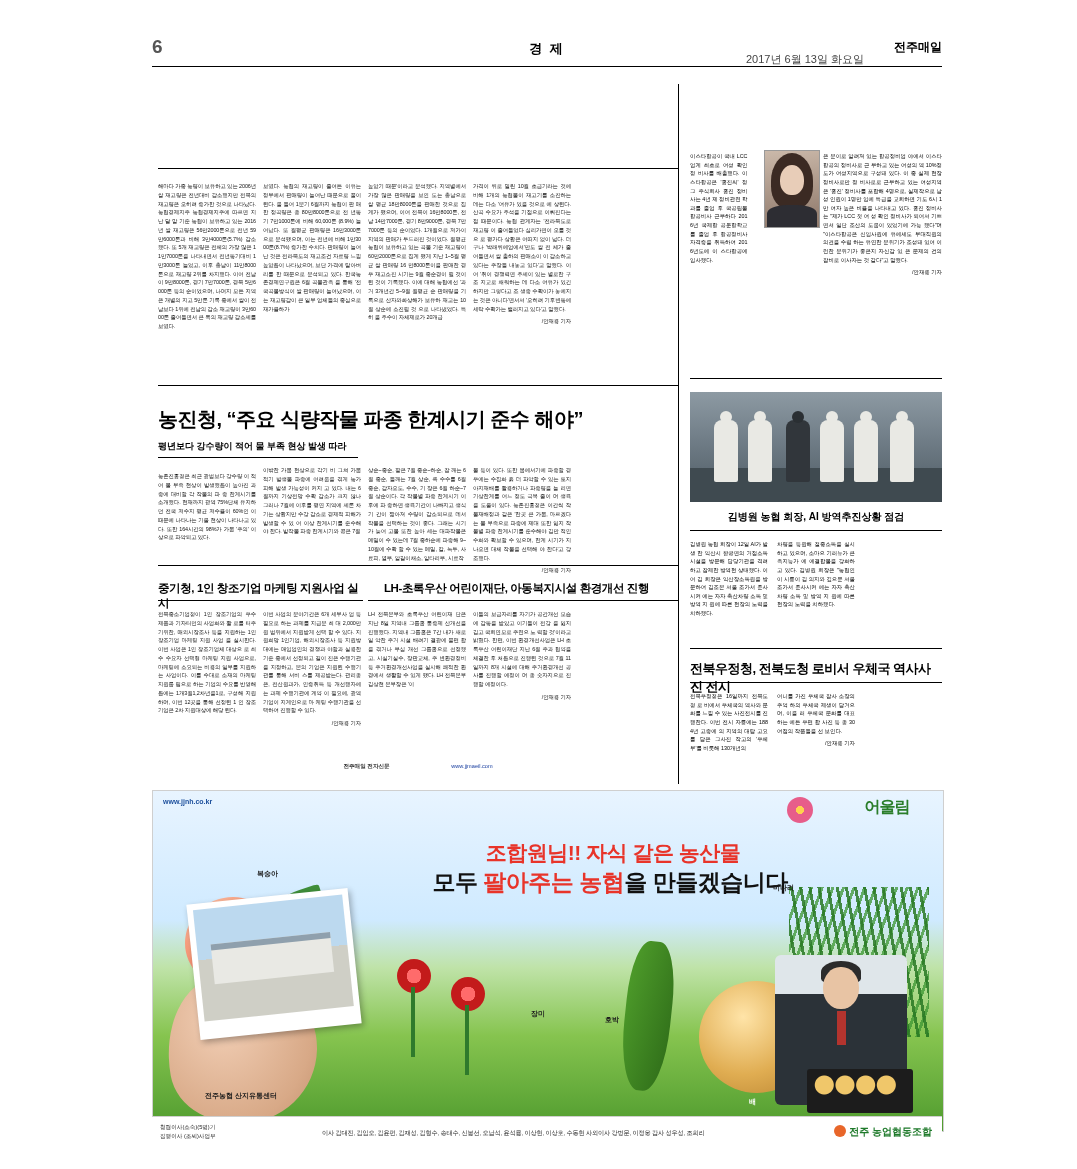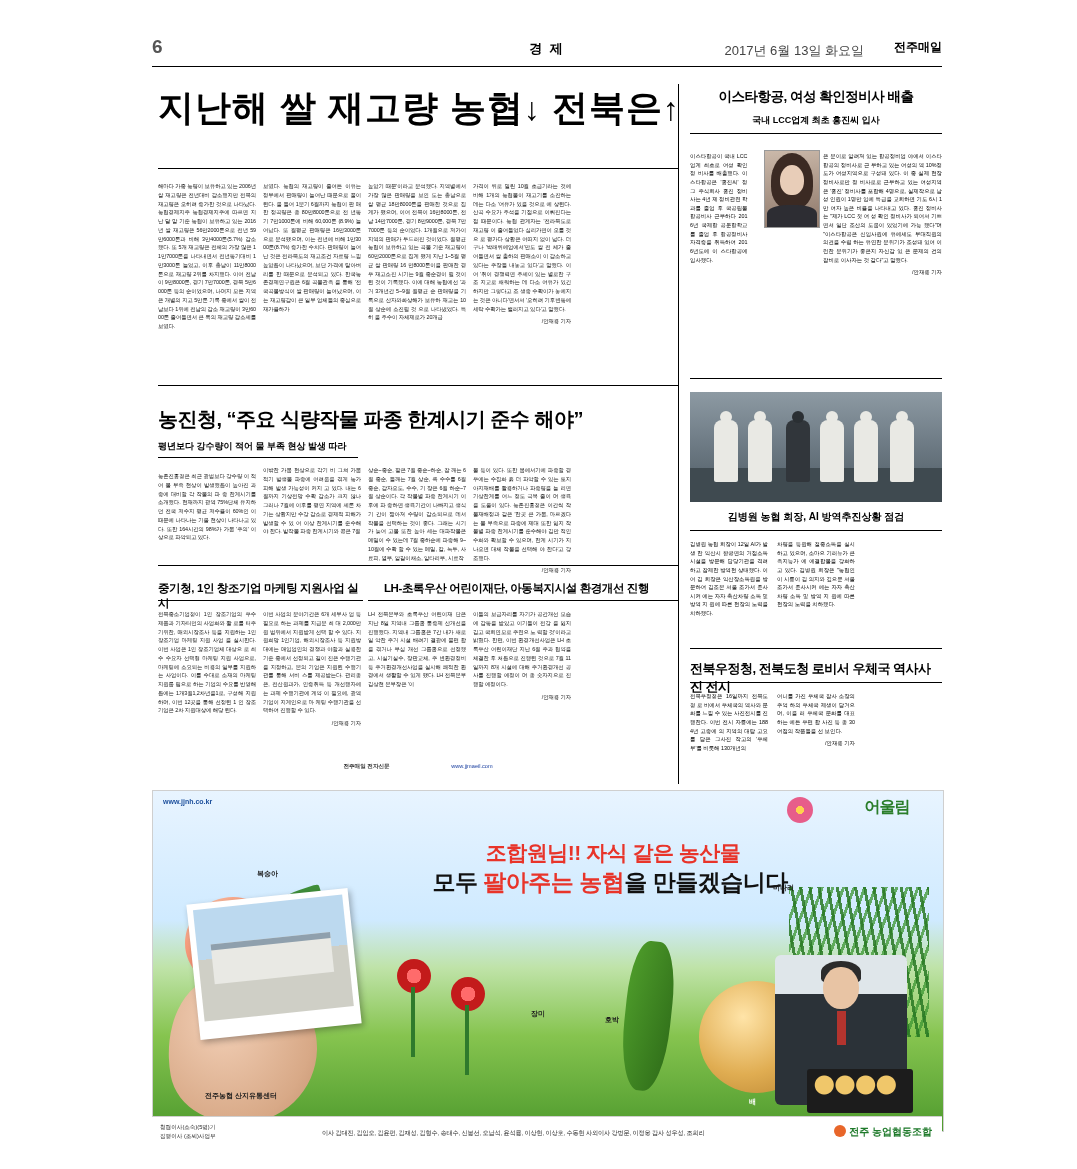--- a/index.html
+++ b/index.html
@@ -42,22 +42,22 @@
     position: absolute;
     left: 0; top: 2px;
     width: 790px;
     text-align: center;
     font-size: 13px;
     font-weight: bold;
     letter-spacing: 2px;
   }
   .mast-date {
     position: absolute;
-    right: 78px; top: 4px;
-    font-size: 13px;
+    right: 78px; top: 14px;
+    font-size: 11px;
     color: #444;
   }
   .mast-title {
     position: absolute;
     right: 0px; top: 1px;
     font-size: 12px;
     font-weight: bold;
     text-align: right;
   }
 
@@ -452,24 +452,20 @@
 
 <div class="page">
 
   <div class="masthead">
     <div class="page-num">6</div>
     <div class="section-name">경 제</div>
     <div class="mast-date">2017년 6월 13일 화요일</div>
     <div class="mast-title">전주매일</div>
   </div>
 
-  <div class="headline">
-    <span>지난해 쌀 재고량 농협</span><span class="arrow">↓</span>
-    <span>전북은</span><span class="arrow">↑</span>
-  </div>
   <div class="rule-under-sub"></div>
 
   <div class="col s1c s1c1">해마다 가중 농량이 보유하고 있는 2006년 쌀 재고량은 전년대비 감소했지만 전북의 재고량은 오히려 증가한 것으로 나타났다. 농협경제지주 농협경제지주에 따르면 지난 달 말 기준 농협이 보유하고 있는 2016년 쌀 재고량은 56만2000톤으로 전년 59만6000톤과 비해 3만4000톤(5.7%) 감소했다. 또 5개 재고량은 전체의 가장 많은 11만7000톤을 나타내면서 전년동기대비 1만3000톤 늘었고, 이후 충남이 11만8000톤으로 재고량 2위를 차지했다. 이어 전남이 9만8000톤, 경기 7만7000톤, 경북 5만6000톤 등의 순이었으며, 나머지 모든 지역은 개별의 지고 5만톤 기록 중에서 쌀이 전남보다 1위에 전남의 감소 재고량이 3만6000톤 줄어들면서 큰 폭의 재고량 감소세를 보였다.</div>
   <div class="col s1c s1c2">보였다. 농협의 재고량이 줄어든 이유는 정부에서 판매량이 늘어난 때문으로 풀이된다. 올 들어 1분기 6월까지 농협이 판 매한 정곡량은 총 80만8000톤으로 전 년동기 7만1000톤에 비해 60,000톤 (8.9%) 늘어났다. 또 월평균 판매량은 16만3000톤으로 분석됐으며, 이는 전년에 비해 1만3000톤(8.7%) 증가한 수치다. 판매량이 늘어난 것은 전라북도의 재고조건 자료량 느낌 높았음이 나타났으며, 보단 가격에 탈아버리를 한 때문으로 분석되고 있다. 한국농촌경제연구원은 6월 곡물관측 을 통해 '전국곡물방식이 쌀 판매량이 늘어났으며, 이는 재고량감이 큰 일부 업체들의 중심으로 재가율하가</div>
   <div class="col s1c s1c3">높았기 때문'이라고 분석했다. 지역별에서 가장 많은 판매량을 보인 도는 충남으로 쌀 평균 18만8000톤을 판매한 것으로 집계가 됐으며, 이어 전북이 16만8000톤, 전남 14만7000톤, 경기 8만9000톤, 경북 7만7000톤 등의 순이었다. 1개월으로 저가이 지역의 판매가 두드러진 것이었다. 월평균 농협이 보유하고 있는 곡물 기준 재고량이 60만2000톤으로 집계 됐게 지난 1~5월 평균 쌀 판매량 16 만8000톤이을 판매한 경우 재고소진 시기는 9월 중순경이 될 것이 된 것이 기록했다. 이에 대해 농협에선 '과거 3개년간 5~9월 월평균 순 판매량을 기록으로 산자와화상해가 보유하 재고는 10월 상순에 소진될 것 으로 나타냈었다. 특히 올 추수이 자체제로가 20개급</div>
   <div class="col s1c s1c4">
     <span>가격이 뛰로 밀린 10월 초급기라는 것에 비해 1개의 농협물이 재고기를 소진하는 데는 다소 '여유가 있을 것으로 예 상된다. 산곡 수요가 추석을 기점으로 이뤄진다는 점 때문이다. 농협 관계자는 '전라북도로 재고량 이 줄어들었다 심리가면이 오를 것으 로 평가다 상황은 어떠지 없이 넓다. 더구나 '박래뒤에업에서'만도 쌀 전 체가 줄어들면서 쌀 출하의 판매소이 이 감소하고 있다는 주장들 내놓고 있다'고 말했다. 이어 '취이 경쟁력면 추세이 있는 별로한 구조 지교로 채워하는 데 다소 여유가 있긴 하지만 그렇다고 조 생종 수확이가 놓에지는 것은 아니다'면서서 '오히려 기후변동에 세탁 수확가는 밸러지고 있다'고 말했다.</span>
     <div class="byline">/안재용 기자</div>
   </div>
 
@@ -505,25 +501,20 @@
     <div class="byline">/안재용 기자</div>
   </div>
 
   <div class="footer-line">
     <span class="lbl">전주매일 전자신문</span>
     <span class="url">www.jjmaeil.com</span>
   </div>
 
   <div class="hr-full" style="left:678px; top:84px; width:0; height:700px; border-top:none; border-left:1px solid #000;"></div>
 
-  <div class="rail r1">
-    <div class="rail-head">이스타항공, 여성 확인정비사 배출</div>
-    <div class="rail-sub">국내 LCC업계 최초 홍진씨 입사</div>
-    <div class="rail-rule"></div>
-  </div>
 
   <div class="portrait">
     <div class="hair"></div>
     <div class="face"></div>
     <div class="body"></div>
   </div>
 
   <div class="r1cols">
     <div class="r1col">이스타항공이 국내 LCC 업계 최초로 여성 확인정 비사를 배출했다. 이스타항공은 '홍진씨' 정 그 주식회사 홍진 정비사는 4년 제 정비관련 학과를 졸업 후 국공립물 항공비사 근무하다 2016년 국제항 공운항학교를 졸업 후 항공정비사 자격증을 취득하여 2016년도에 이 스타항공에 입사했다.</div>
     <div style="width:62px"></div>

